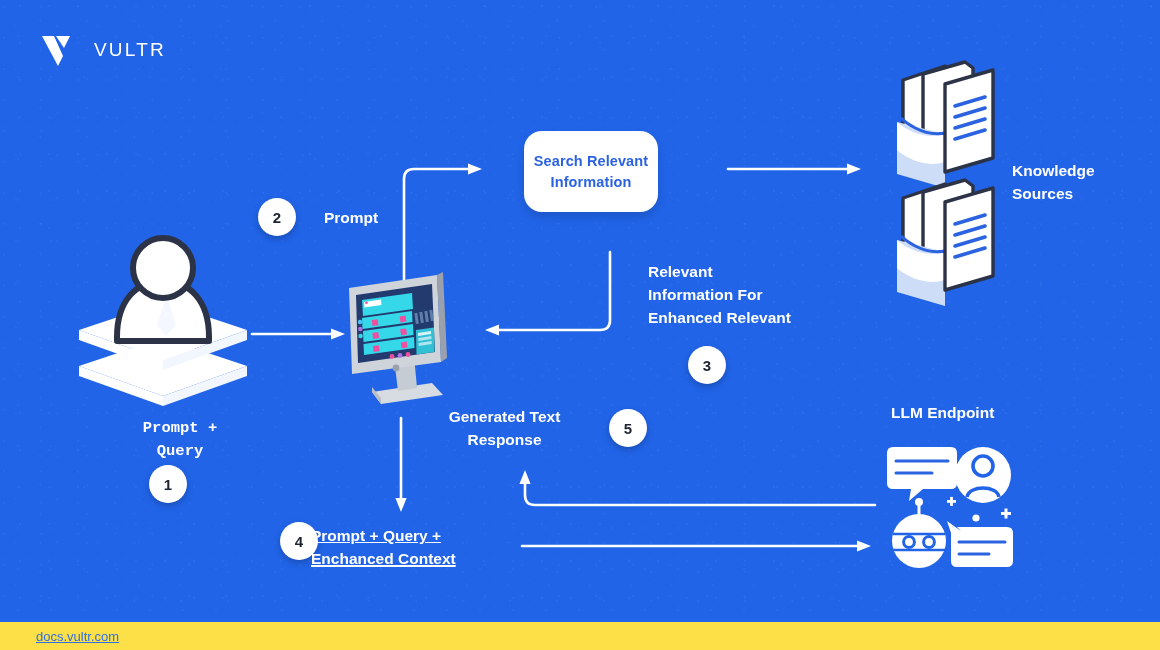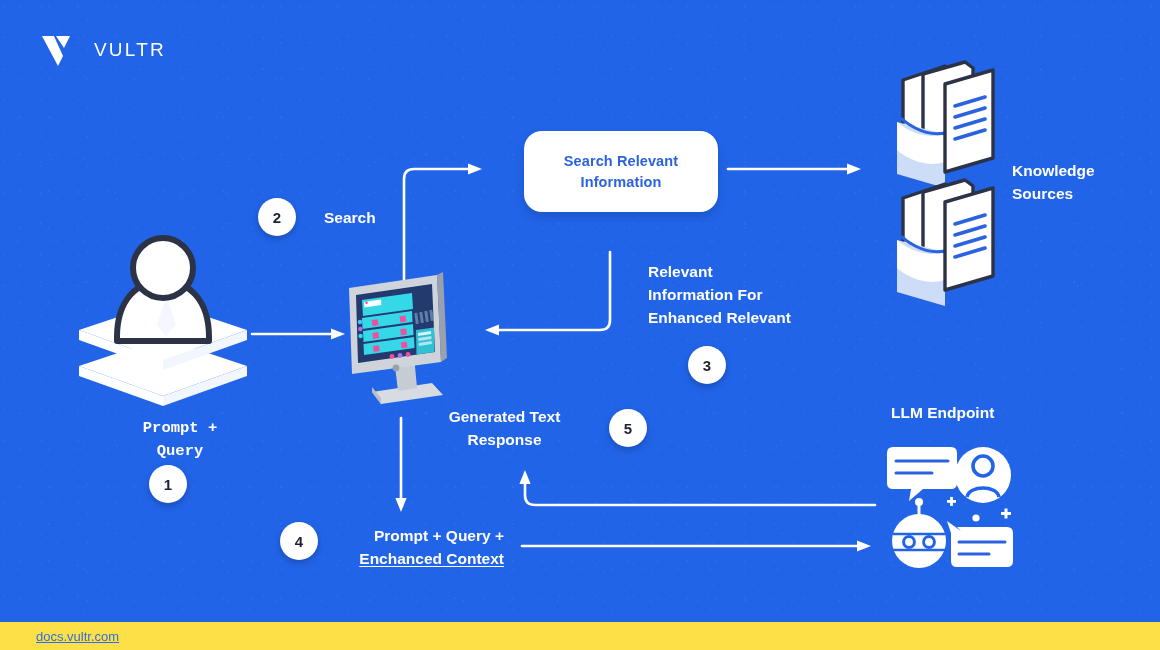--- a/index.html
+++ b/index.html
@@ -33,21 +33,21 @@
 
   
   .footer{
     position:absolute;left:0;top:622px;width:1160px;height:28px;
     background:#fde047;display:flex;align-items:center;
   }
   .footer-link{color:#2e6fe8;font-size:13px;margin-left:36px;}
 
   
   .searchbox{
-    position:absolute;left:524px;top:131px;width:194px;height:81px;
+    position:absolute;left:524px;top:131px;width:134px;height:81px;
     background:#fff;border-radius:18px;
     box-shadow:0 5px 10px rgba(0,0,0,.14);
     display:flex;align-items:center;justify-content:center;text-align:center;
   }
   .searchbox span{
     color:#2a62e0;font-weight:bold;font-size:14.5px;line-height:21px;
     letter-spacing:.1px;
   }
 
   
@@ -64,21 +64,21 @@
   .s5{left:609px;top:409px;}
 
   
   .lbl{position:absolute;color:#ffffff;font-weight:bold;font-size:15.5px;line-height:23px;}
   .lbl u{text-decoration:underline;text-underline-offset:2px;}
 
   .l-promptquery{left:120px;top:417px;width:120px;text-align:center;font-family:Liberation Mono, monospace;}
   .l-query{left:324px;top:206px;}
   .l-relevant{left:648px;top:260px;width:190px;}
   .l-generated{left:412px;top:405px;width:185px;text-align:center;}
-  .l-prompt2{left:324px;top:524px;width:180px;text-align:right;}
+  .l-prompt2{left:311px;top:524px;width:180px;text-align:left;text-decoration:underline;}
   .l-knowledge{left:1012px;top:159px;width:120px;}
   .l-llm{left:891px;top:401px;}
 
   
   svg.layer{position:absolute;left:0;top:0;width:1160px;height:650px;overflow:visible;}
   .arrow{fill:none;stroke:#ffffff;stroke-width:2.6;stroke-linecap:round;stroke-linejoin:round;}
   .arrowhead{fill:#ffffff;}
 </style>
 </head>
 <body>
@@ -285,21 +285,21 @@
   </div>
 
   <div class="step s1">1</div>
   <div class="step s2">2</div>
   <div class="step s3">3</div>
   <div class="step s4">4</div>
   <div class="step s5">5</div>
 
   <div class="lbl l-promptquery">Prompt + Query</div>
 
-  <div class="lbl l-query">Search</div>
+  <div class="lbl l-query">Prompt</div>
 
   <div class="lbl l-relevant">
     <span>Relevant</span><br>
     <span>Information For</span><br>
     <span>Enhanced Relevant</span>
   </div>
 
   <div class="lbl l-generated">
     <span>Generated Text</span><br>
     <span>Response</span>

